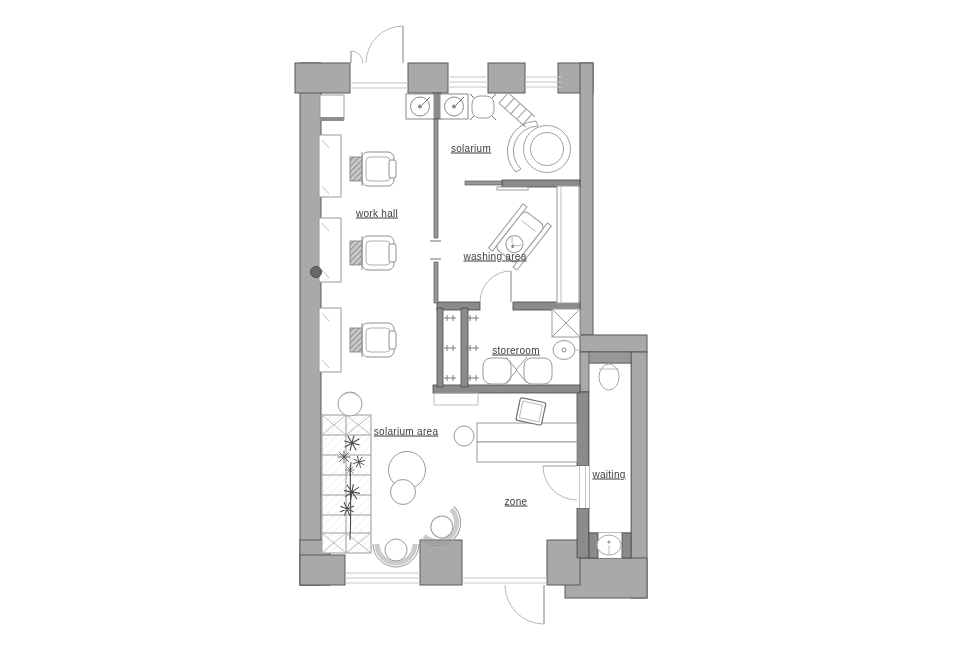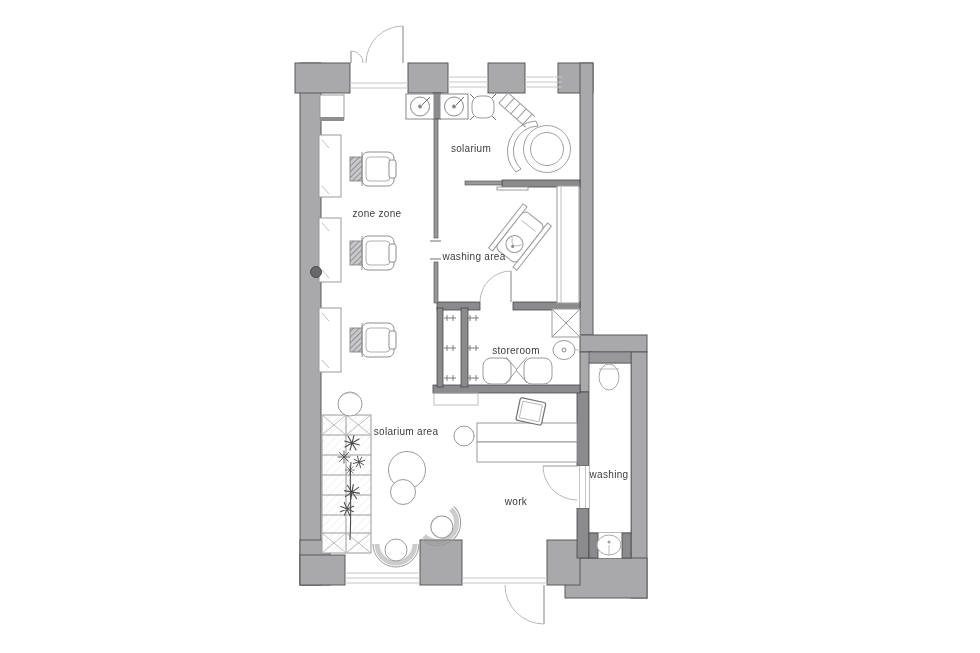--- a/index.html
+++ b/index.html
@@ -13,20 +13,21 @@
   }
   .stage svg{position:absolute;left:0;top:0;}
   .room-label{
     position:absolute;
     transform:translate(-50%,-50%);
     font-size:10px;
     letter-spacing:.3px;
     color:var(--label-text,#3c3c3e);
     white-space:nowrap;
     pointer-events:none;
+    text-decoration:underline;
   }
   
   .wall{fill:var(--wall-fill,#a9a9ab);stroke:var(--wall-edge,#58585a);stroke-width:1;}
   .pwall{fill:var(--partition-fill,#8b8b8d);stroke:var(--partition-edge,#47474a);stroke-width:.8;}
   .band{fill:#98989a;stroke:var(--partition-edge,#47474a);stroke-width:.6;}
   .cut{fill:#ffffff;stroke:var(--wall-edge,#58585a);stroke-width:.8;}
   .cutq{fill:#ffffff;stroke:none;}
   .f{fill:#ffffff;stroke:var(--furniture-line,#9a9a9c);stroke-width:1;}
   .fl{fill:none;stroke:var(--furniture-line,#9a9a9c);stroke-width:1;}
   .flt{fill:none;stroke:#b6b6b8;stroke-width:.9;}
@@ -255,20 +256,20 @@
     <rect class="f" x="477" y="442" width="100" height="20"></rect>
     <circle cx="464" cy="436" r="10" class="f"></circle>
     <path class="flt" d="M471,429 A10,10 0 0 1 473,440"></path>
     <g transform="translate(531,411) rotate(12)">
       <rect x="-13" y="-11" width="26" height="23" rx="2" fill="#fff" stroke="#707072" stroke-width="1.2"></rect>
       <rect x="-10" y="-8" width="20" height="17" class="flt"></rect>
     </g>
   </g>
 </svg>
 
-  <div class="room-label" style="left:377px;top:213px">zone zone</div>
+  <div class="room-label" style="left:377px;top:213px">work hall</div>
   <div class="room-label" style="left:471px;top:148px">solarium</div>
-  <div class="room-label" style="left:474px;top:256px">washing area</div>
+  <div class="room-label" style="left:495px;top:256px">washing area</div>
   <div class="room-label" style="left:516px;top:350px">storeroom</div>
   <div class="room-label" style="left:406px;top:431px">solarium area</div>
-  <div class="room-label" style="left:516px;top:501px">work</div>
-  <div class="room-label" style="left:609px;top:474px">washing</div>
+  <div class="room-label" style="left:516px;top:501px">zone</div>
+  <div class="room-label" style="left:609px;top:474px">waiting</div>
 </div>
 
 </body></html>

